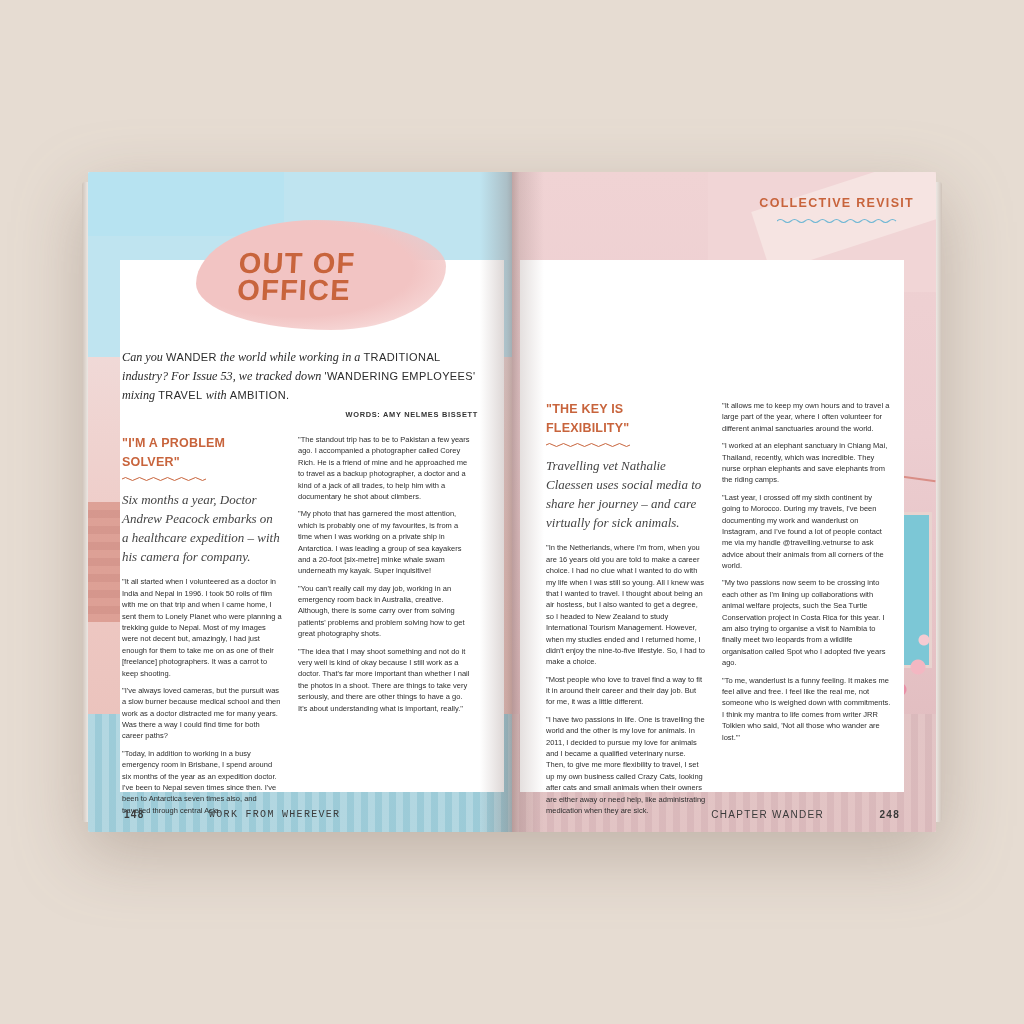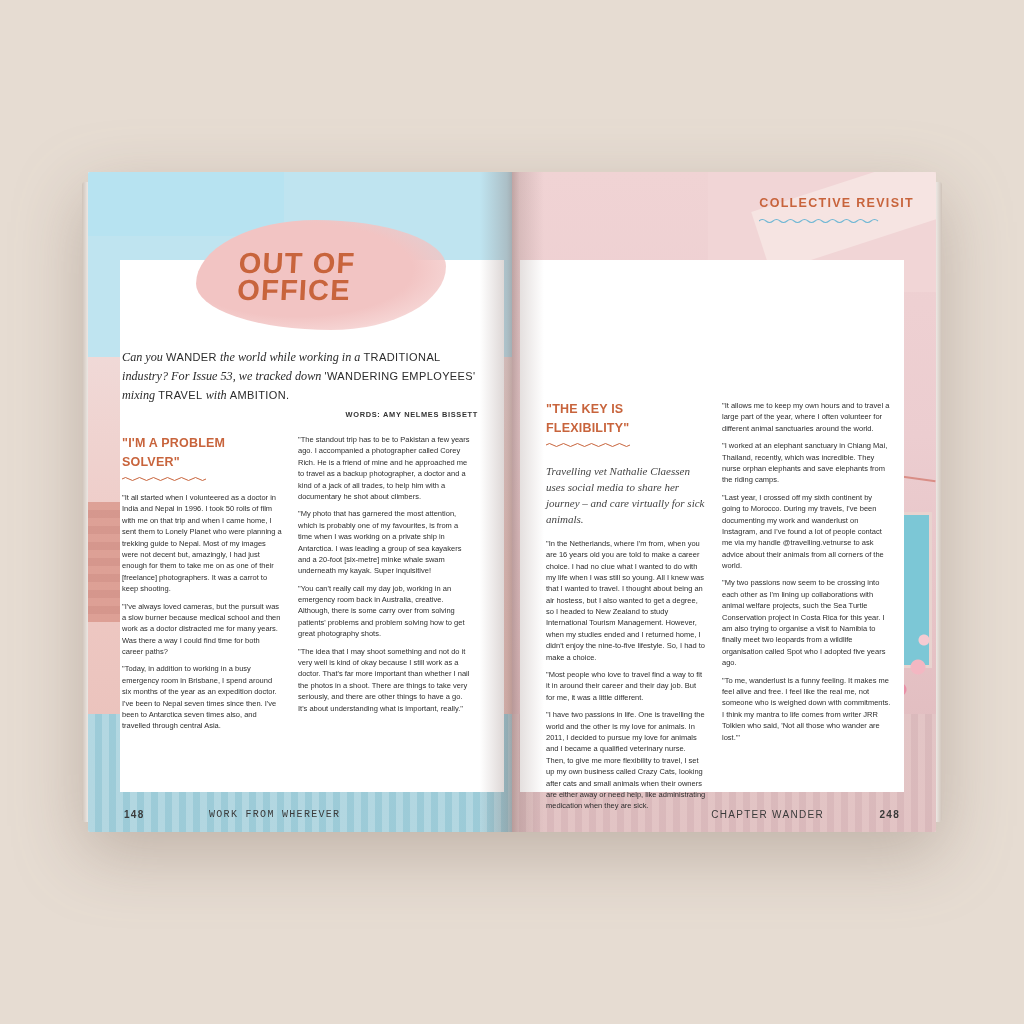--- a/index.html
+++ b/index.html
@@ -83,31 +83,31 @@
   }
 
   .sechead{
     font-family:"Liberation Sans",sans-serif;
     color:#c8643c;font-weight:700;font-size:12.5px;letter-spacing:.2px;
   }
   .squiggle{display:block;width:86px;height:6px;margin-top:4px;}
 
   .deck{
     font-family:"Liberation Serif",serif;font-style:italic;
-    font-size:11px;line-height:1.45;color:#444;margin-top:16px;
+    font-size:13px;line-height:1.45;color:#444;margin-top:9px;
   }
   .col{
     position:absolute;font-size:7.5px;line-height:1.52;color:#2e2e2e;
     text-align:left;
   }
   .col p{margin:0 0 6px 0;}
 
   
   .collective{
-    position:absolute;right:22px;top:24px;text-align:left;z-index:5;
+    position:absolute;right:22px;top:24px;text-align:center;z-index:5;
   }
   .collective .ctitle{
     color:#c8643c;font-weight:700;font-size:12.5px;letter-spacing:1.3px;
   }
 
   
   .folio{
     position:absolute;bottom:12px;font-size:10px;letter-spacing:1.3px;color:#3a3a3a;
   }
   .folio.num{font-weight:700;}
@@ -149,20 +149,21 @@
         <span class="sc">EMPLOYEES'</span><span class="it"> mixing </span><span class="sc">TRAVEL</span><span class="it"> with </span><span class="sc">AMBITION.</span>
       </div>
 
       <div class="words">WORDS: AMY NELMES BISSETT</div>
 
       <div class="col" style="left:34px;top:262px;width:160px;">
         <div class="sechead">"I'M A PROBLEM SOLVER"</div>
         <svg class="squiggle" viewBox="0 0 86 6">
           <path d="M0 3 Q 3.5 0 7 3 T 14 3 T 21 3 T 28 3 T 35 3 T 42 3 T 49 3 T 56 3 T 63 3 T 70 3 T 77 3 T 84 3" fill="none" stroke="#c8643c" stroke-width="1"></path>
         </svg>
+        <div class="deck">Six months a year, Doctor Andrew Peacock embarks on a healthcare expedition – with his camera for company.</div>
         <div style="margin-top:10px;">
           <p>"It all started when I volunteered as a doctor in India and Nepal in 1996. I took 50 rolls of film with me on that trip and when I came home, I sent them to Lonely Planet who were planning a trekking guide to Nepal. Most of my images were not decent but, amazingly, I had just enough for them to take me on as one of their [freelance] photographers. It was a carrot to keep shooting.</p>
           <p>"I've always loved cameras, but the pursuit was a slow burner because medical school and then work as a doctor distracted me for many years. Was there a way I could find time for both career paths?</p>
           <p>"Today, in addition to working in a busy emergency room in Brisbane, I spend around six months of the year as an expedition doctor. I've been to Nepal seven times since then. I've been to Antarctica seven times also, and travelled through central Asia.</p>
         </div>
       </div>
 
       <div class="col" style="left:210px;top:262px;width:172px;">
         <p>"The standout trip has to be to Pakistan a few years ago. I accompanied a photographer called Corey Rich. He is a friend of mine and he approached me to travel as a backup photographer, a doctor and a kind of a jack of all trades, to help him with a documentary he shot about climbers.</p>
         <p>"My photo that has garnered the most attention, which is probably one of my favourites, is from a time when I was working on a private ship in Antarctica. I was leading a group of sea kayakers and a 20-foot [six-metre] minke whale swam underneath my kayak. Super inquisitive!</p>

